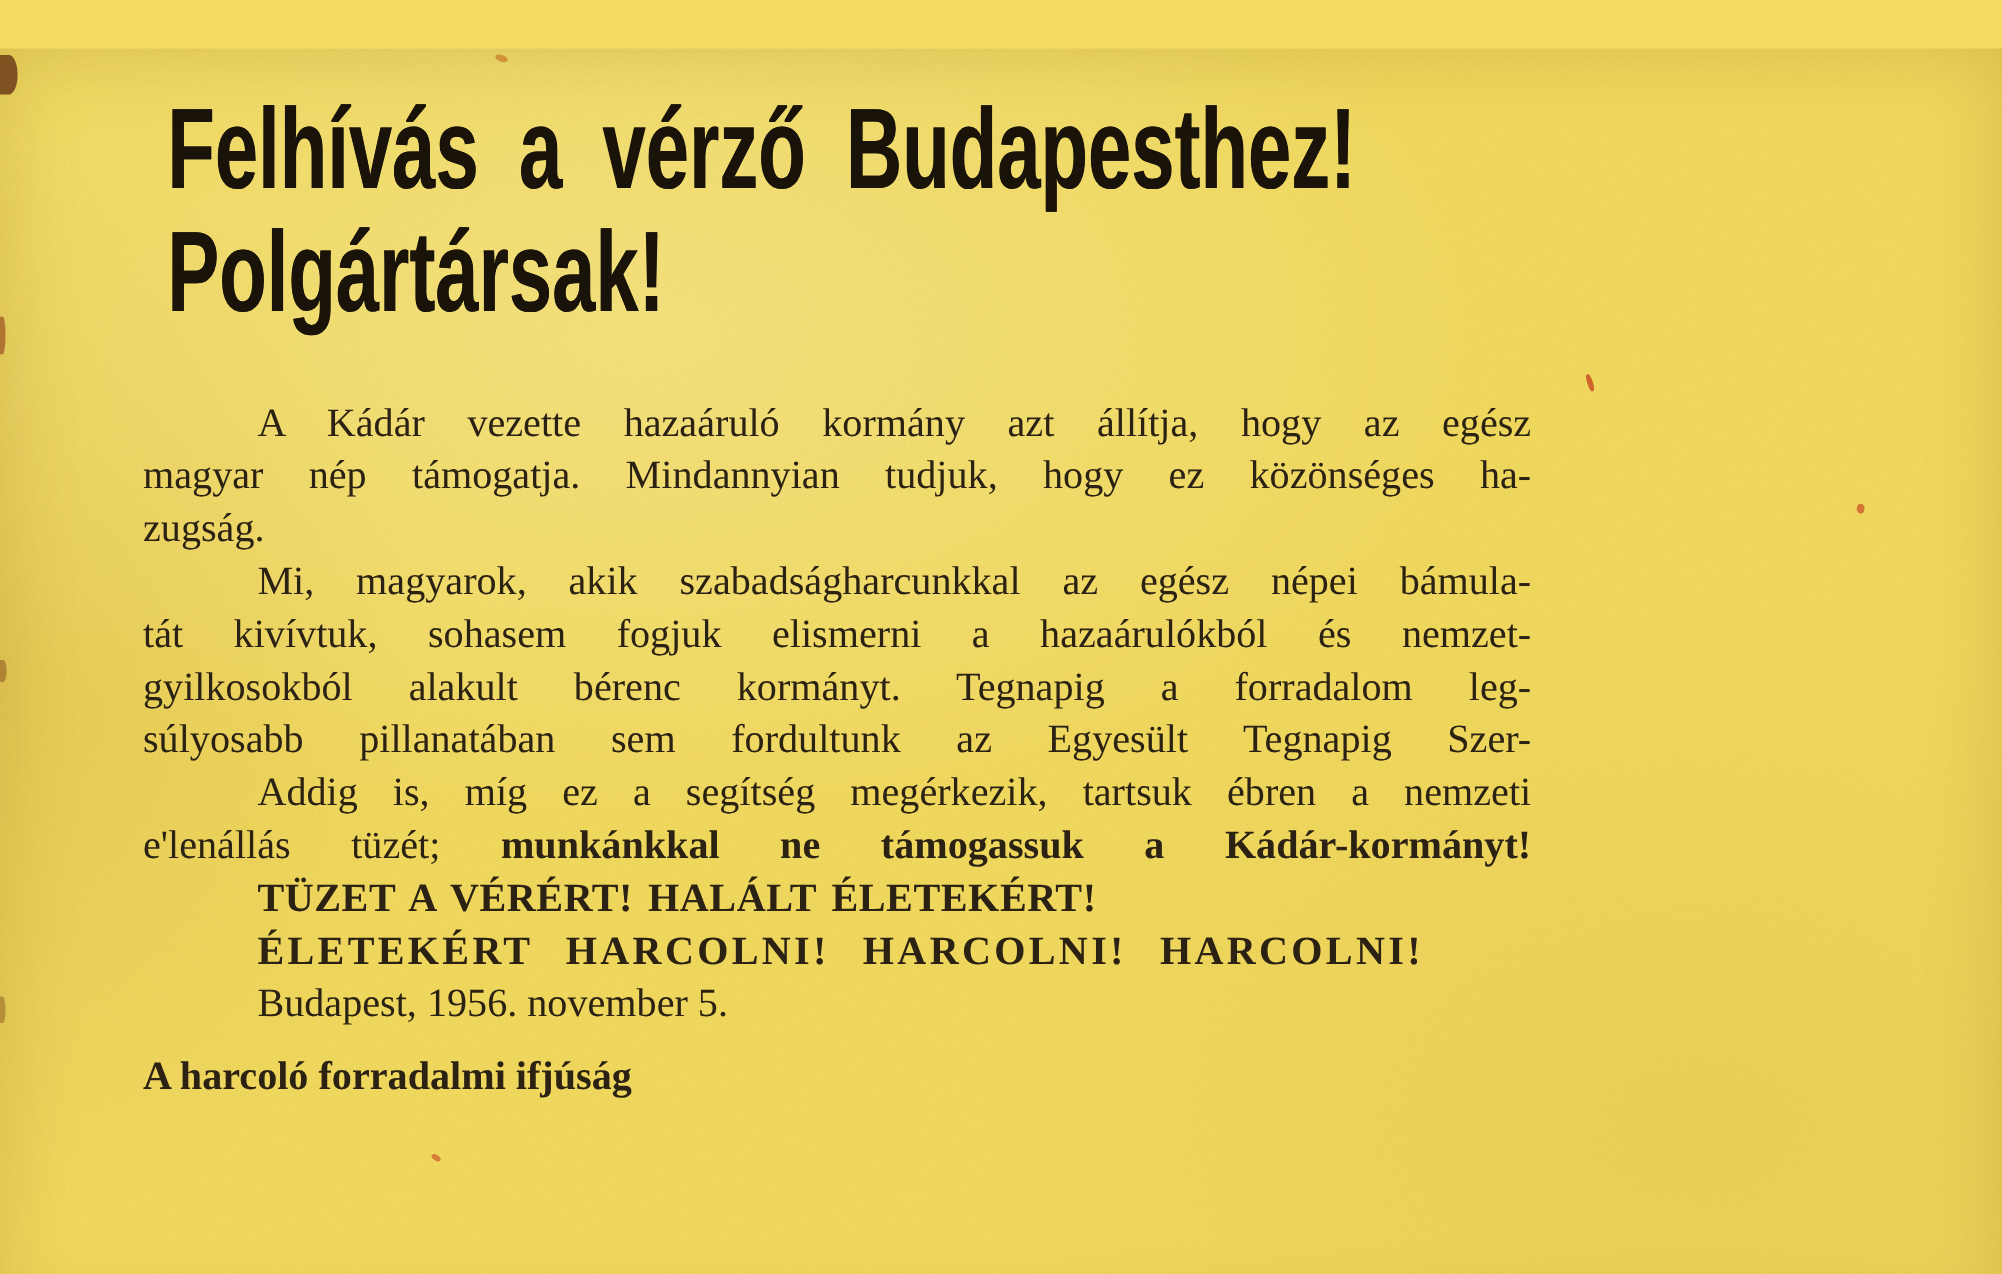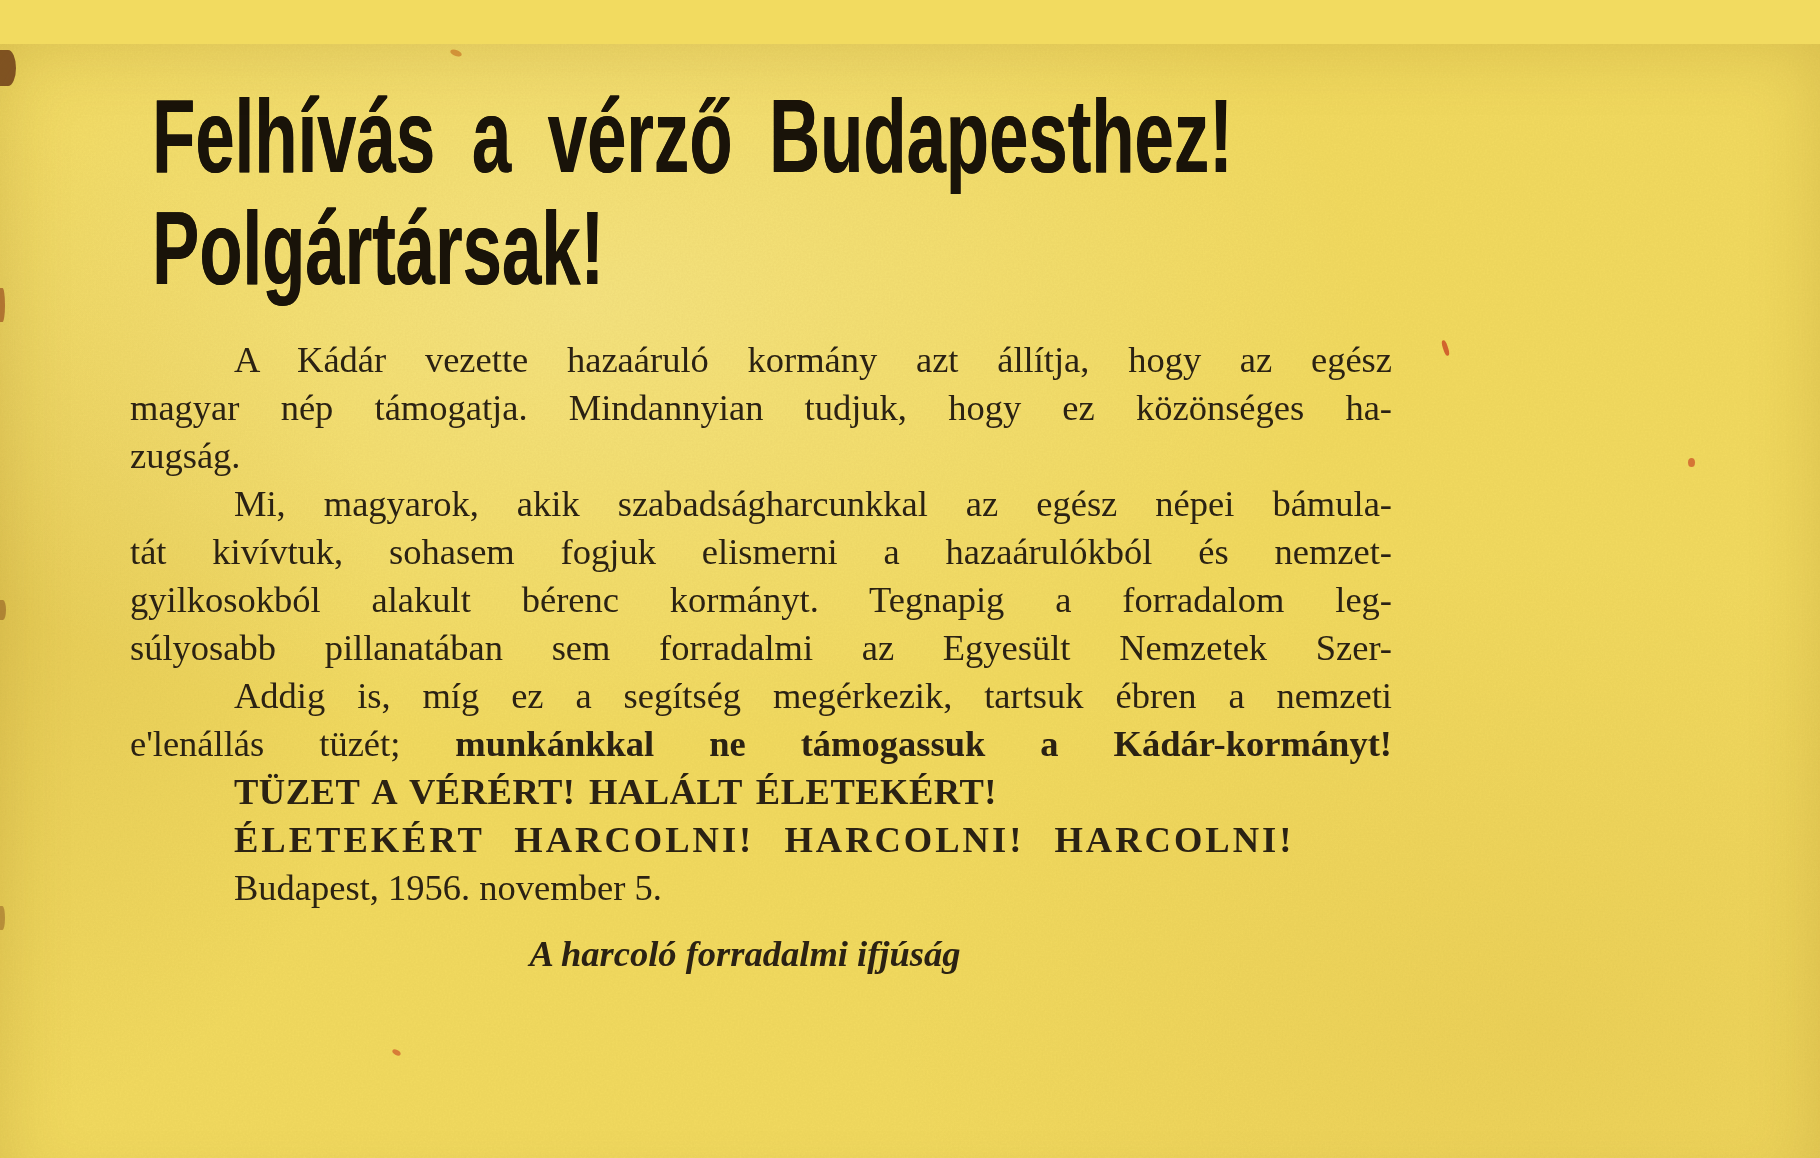--- a/index.html
+++ b/index.html
@@ -41,43 +41,42 @@
     color: #191309;
     white-space: nowrap;
     word-spacing: 0.24em;
     transform: scaleX(0.68);
     transform-origin: left center;
     text-shadow: 0.5px 0 0 #191309;
   }
 
   .body-block {
     position: absolute;
-    left: 130px; top: 292px;
+    left: 130px; top: 316px;
     width: 1262px;
     font-size: 36.5px;
     line-height: 48px;
     color: #2b2213;
   }
   .line { white-space: nowrap; }
   .jline {
     white-space: normal;
     text-align: justify;
     text-align-last: justify;
   }
   .indent { padding-left: 104px; }
   .bold { font-weight: bold; }
   .slogan { font-weight: bold; word-spacing: 4px; letter-spacing: 0.5px; }
   .slogan2 { letter-spacing: 3px; word-spacing: 18px; }
   .dateline { }
   .signature {
     font-weight: bold;
-    text-align: center;
+    text-align: left;
     padding-right: 32px;
     margin-top: 18px;
-    font-style: italic;
   }
 </style>
 </head>
 <body>
 
 <div class="sheet">
 
   <svg class="texture" width="1820" height="1158" aria-hidden="true">
     <filter id="grain" x="0" y="0" width="100%" height="100%">
       <feTurbulence type="fractalNoise" baseFrequency="0.55" numOctaves="2" seed="4" result="n"></feTurbulence>
@@ -102,21 +101,21 @@
 
   <main class="body-block">
 
     <div class="jline indent">A Kádár vezette hazaáruló kormány azt állítja, hogy az egész</div>
     <div class="jline">magyar nép támogatja. Mindannyian tudjuk, hogy ez közönséges ha-</div>
     <div class="line">zugság.</div>
 
     <div class="jline indent">Mi, magyarok, akik szabadságharcunkkal az egész népei bámula-</div>
     <div class="jline">tát kivívtuk, sohasem fogjuk elismerni a hazaárulókból és nemzet-</div>
     <div class="jline">gyilkosokból alakult bérenc kormányt. Tegnapig a forradalom leg-</div>
-    <div class="jline">súlyosabb pillanatában sem forradalmi az Egyesült Nemzetek Szer-</div>
+    <div class="jline">súlyosabb pillanatában sem fordultunk az Egyesült Tegnapig Szer-</div>
 
 
     <div class="jline indent">Addig is, míg ez a segítség megérkezik, tartsuk ébren a nemzeti</div>
     <div class="jline">
       <span>e'lenállás tüzét; </span>
       <span class="bold">munkánkkal ne támogassuk a Kádár-kormányt!</span>
     </div>
 
     <div class="line indent slogan">TÜZET A VÉRÉRT! HALÁLT ÉLETEKÉRT!</div>
     <div class="line indent slogan slogan2">ÉLETEKÉRT HARCOLNI! HARCOLNI! HARCOLNI!</div>

